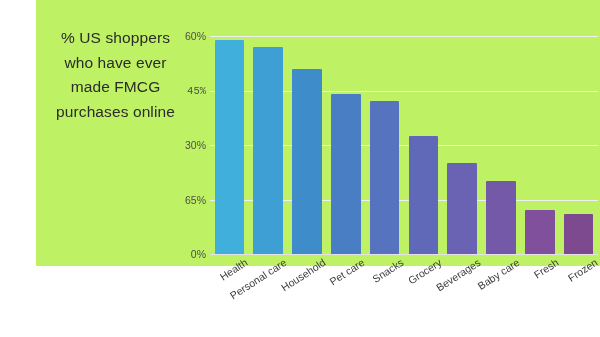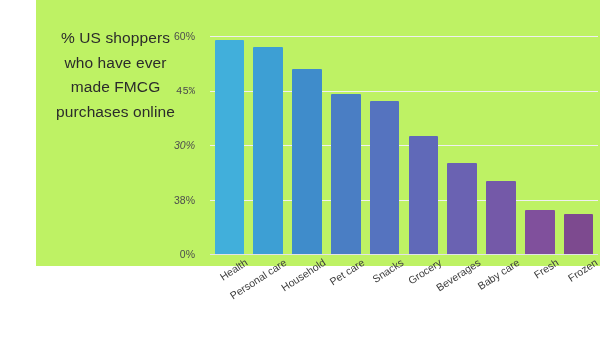--- a/index.html
+++ b/index.html
@@ -58,21 +58,21 @@
   
   #y-axis {
     position: absolute;
     left: 150px;
     top: 36px;
     width: 20px;
     height: 218px;
   }
   .ytick {
     position: absolute;
-    right: 11px;
+    right: 0;
     transform: translateY(-50%);
     font-size: 10.5px;
     color: #4d4d4d;
     white-space: nowrap;
     text-align: right;
   }
 
   
   #bars {
     position: absolute;
@@ -119,22 +119,22 @@
   <div id="plot">
       <div class="gridline baseline" style="top: 218px;"></div>
       <div class="gridline" style="top: 163.5px;"></div>
       <div class="gridline" style="top: 109px;"></div>
       <div class="gridline" style="top: 54.5px;"></div>
       <div class="gridline" style="top: 0px;"></div>
     </div>
 
   <div id="y-axis">
       <div class="ytick" style="top: 218px;">0%</div>
-      <div class="ytick" style="top: 163.5px;">38%</div>
-      <div class="ytick" style="top: 109px; font-style: italic;">30%</div>
+      <div class="ytick" style="top: 163.5px;">65%</div>
+      <div class="ytick" style="top: 109px;">30%</div>
       <div class="ytick" style="top: 54.5px; font-family: Liberation Mono, monospace;">45%</div>
       <div class="ytick" style="top: 0px;">60%</div>
     </div>
 
   <div id="bars">
       <div class="bar" title="Health: 59%" style="left: 4.656px; width: 29.488px; height: 214.367px; background: rgb(65, 175, 219);"></div>
       <div class="bar" title="Personal care: 57%" style="left: 43.456px; width: 29.488px; height: 207.1px; background: rgb(61, 159, 212);"></div>
       <div class="bar" title="Household: 51%" style="left: 82.256px; width: 29.488px; height: 185.3px; background: rgb(63, 140, 203);"></div>
       <div class="bar" title="Pet care: 44%" style="left: 121.056px; width: 29.488px; height: 159.867px; background: rgb(74, 126, 196);"></div>
       <div class="bar" title="Snacks: 42%" style="left: 159.856px; width: 29.488px; height: 152.6px; background: rgb(85, 115, 191);"></div>

